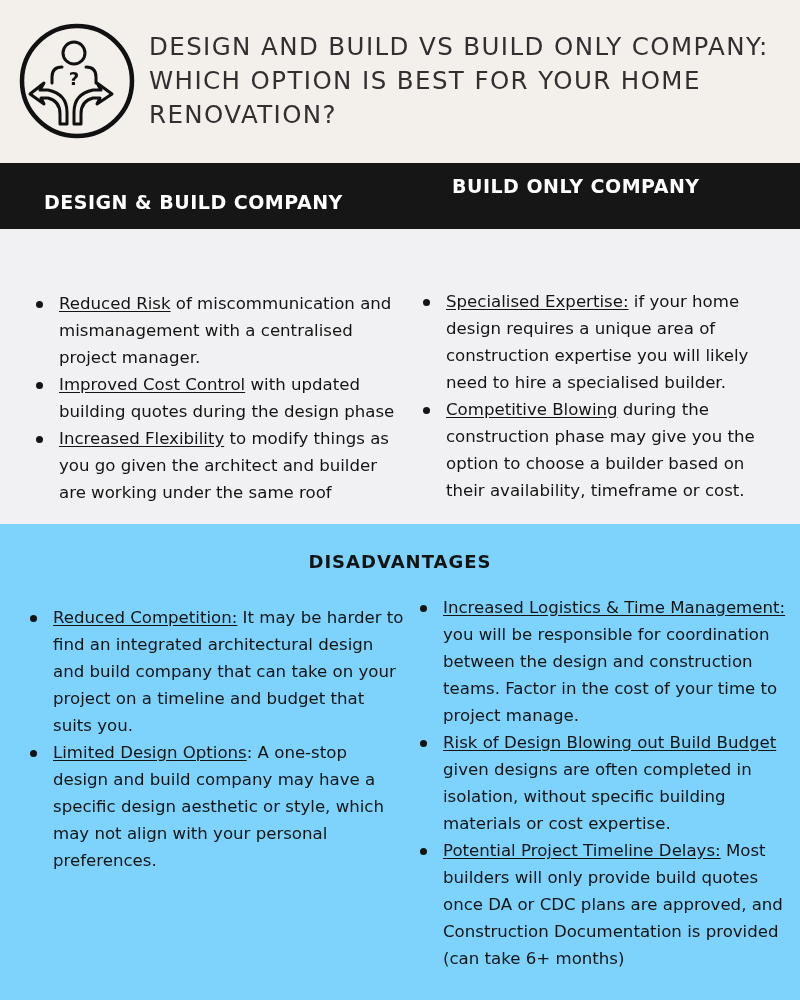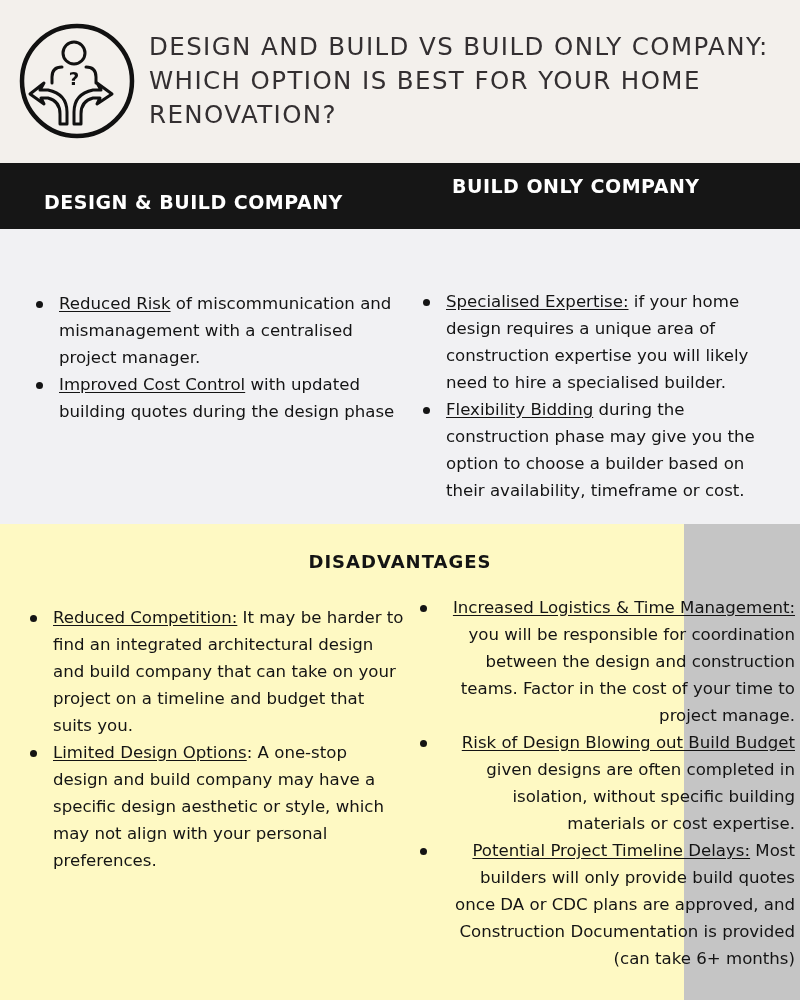--- a/index.html
+++ b/index.html
@@ -29,22 +29,22 @@
       font-size: 19px; letter-spacing: 0.5px; white-space: nowrap;
     }
     .colhead.left { left: 44px; top: 28px; }
     .colhead.right { left: 452px; top: 12px; }
 
     .adv {
       position: absolute; left: 0; top: 229px; width: 800px; height: 295px;
       background: #f1f1f3;
     }
     .dis {
-      position: absolute; left: 0; top: 524px; width: 684px; height: 476px;
-      background: #fef9c3;
+      position: absolute; left: 0; top: 524px; width: 800px; height: 476px;
+      background: #7dd3fc;
     }
     .section-title {
       position: absolute; left: 0; width: 800px; text-align: center;
       font-weight: bold; font-size: 18px; letter-spacing: 1px; color: #141414;
     }
     .adv .section-title { top: 17px; }
     .dis .section-title { top: 27px; }
 
     ul.blist {
       position: absolute; list-style: none;
@@ -53,21 +53,21 @@
     ul.blist li { position: relative; padding-left: 23px; }
     ul.blist li::before {
       content: ""; position: absolute; left: 0; top: 11px;
       width: 7px; height: 7px; border-radius: 50%; background: #141414;
     }
     .term { text-decoration: underline; text-underline-offset: 2px; }
 
     .adv ul.left { left: 36px; top: 61px; width: 370px; }
     .adv ul.right { left: 423px; top: 59px; width: 360px; }
     .dis ul.left { left: 30px; top: 80px; width: 375px; }
-    .dis ul.right { left: 420px; top: 70px; width: 375px; text-align: right; }
+    .dis ul.right { left: 420px; top: 70px; width: 375px; }
   </style>
 </head>
 <body>
 
 <div class="header">
   <svg class="logo" viewBox="0 0 118 118">
     <circle cx="59" cy="59" r="55" fill="none" stroke="#111" stroke-width="4.5"></circle>
     <circle cx="56" cy="31" r="11" fill="none" stroke="#111" stroke-width="3"></circle>
     <path d="M34 61 V55 Q34 45 44 45 M68 45 Q78 45 78 55 V61" fill="none" stroke="#111" stroke-width="3" stroke-linecap="round"></path>
     <text x="56" y="63" text-anchor="middle" font-size="18" font-weight="bold" fill="#111" font-family="DejaVu Sans, sans-serif">?</text>
@@ -79,24 +79,25 @@
 
 <div class="colbar">
   <div class="colhead left">DESIGN &amp; BUILD COMPANY</div>
   <div class="colhead right">BUILD ONLY COMPANY</div>
 </div>
 
 <div class="adv">
   <ul class="blist left">
     <li><span class="term">Reduced Risk</span><span> of miscommunication and mismanagement with a centralised project manager.</span></li>
     <li><span class="term">Improved Cost Control</span><span> with updated building quotes during the design phase</span></li>
+    <li><span class="term">Increased Flexibility</span><span> to modify things as you go given the architect and builder are working under the same roof</span></li>
   </ul>
   <ul class="blist right">
     <li><span class="term">Specialised Expertise:</span><span> if your home design requires a unique area of construction expertise you will likely need to hire a specialised builder.</span></li>
-    <li><span class="term">Flexibility Bidding</span><span> during the construction phase may give you the option to choose a builder based on their availability, timeframe or cost.</span></li>
+    <li><span class="term">Competitive Blowing</span><span> during the construction phase may give you the option to choose a builder based on their availability, timeframe or cost.</span></li>
   </ul>
 </div>
 
 <div class="dis">
   <div class="section-title">DISADVANTAGES</div>
   <ul class="blist left">
     <li><span class="term">Reduced Competition:</span><span> It may be harder to find an integrated architectural design and build company that can take on your project on a timeline and budget that suits you.</span></li>
     <li><span class="term">Limited Design Options</span><span>: A one-stop design and build company may have a specific design aesthetic or style, which may not align with your personal preferences.</span></li>
   </ul>
   <ul class="blist right">

